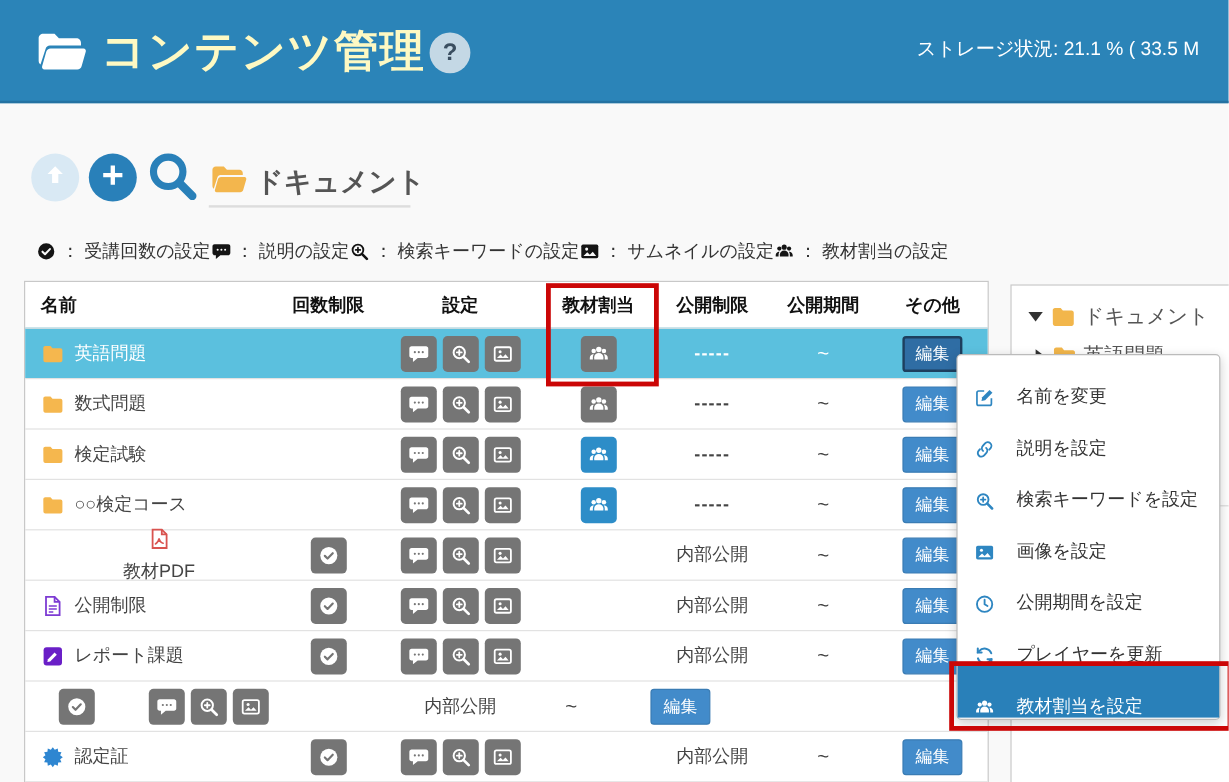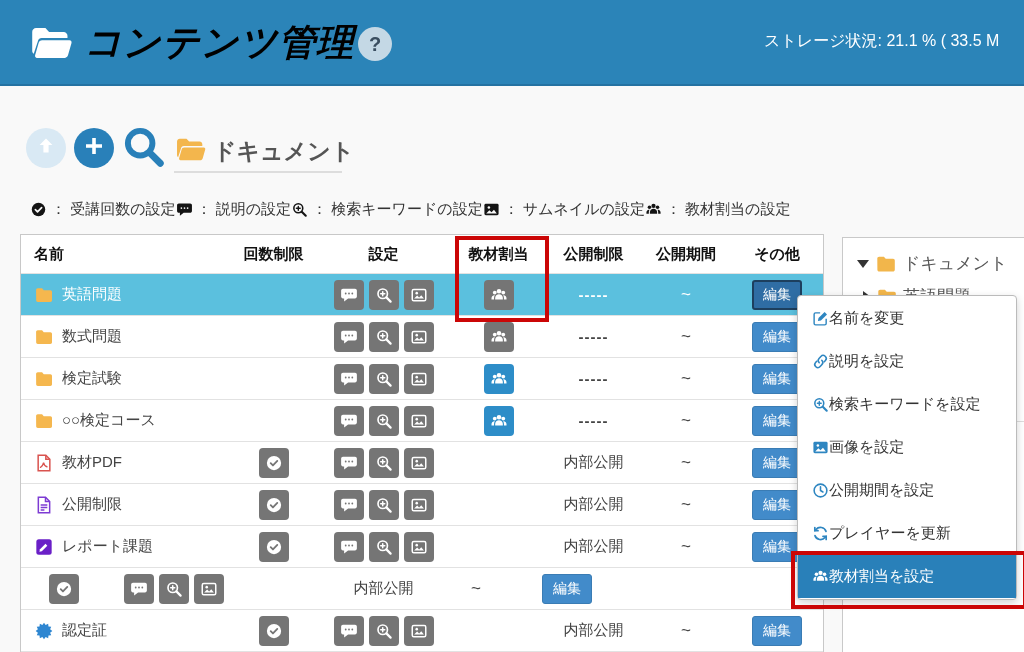--- a/index.html
+++ b/index.html
@@ -1,21 +1,21 @@
 <!DOCTYPE html>
 <html><head>
 <meta charset="utf-8">
 <style>
   html,body{margin:0;padding:0;background:#fff;}
   .app{position:relative;width:1024px;height:652px;overflow:hidden;background:#f9f9f9;
        font-family:"Liberation Sans","DejaVu Sans",sans-serif;}
   
   .hd{position:absolute;top:0;left:0;width:1024px;height:84px;background:#2b84b8;border-bottom:2px solid #2472a2;}
   .hd-folder{position:absolute;left:28px;top:20px;width:46px;height:46px;color:#fff;}
-  .hd-title{position:absolute;left:84px;top:18px;font-size:37px;font-weight:bold;color:#000000;letter-spacing:1px;font-style:italic;}
+  .hd-title{position:absolute;left:84px;top:18px;font-size:37px;font-weight:bold;color:#fef9c3;letter-spacing:1px;}
   .hd-help{position:absolute;left:358px;top:27px;width:34px;height:34px;border-radius:50%;background:#c4d8e5;
            color:#3a4e60;font-size:20px;font-weight:bold;display:flex;align-items:center;justify-content:center;cursor:pointer;}
   .hd-storage{position:absolute;left:764px;top:31px;font-size:16px;color:#fff;white-space:nowrap;}
   
   .circ{position:absolute;width:40px;height:40px;border-radius:50%;display:flex;align-items:center;justify-content:center;cursor:pointer;}
   .circ svg{width:24px;height:24px;}
   .up{left:26px;top:128px;background:#d9e9f4;color:#fff;}
   .add{left:74px;top:128px;background:#2980b9;color:#fff;}
   .srch{position:absolute;left:121px;top:124px;width:46px;height:46px;color:#2980b9;cursor:pointer;}
   .bc-folder{position:absolute;left:174px;top:133px;width:33px;height:33px;color:#f3b64d;}
@@ -53,21 +53,21 @@
   .t-root{display:flex;align-items:center;gap:6px;margin:14px 0 0 14px;font-size:17px;color:#555;cursor:pointer;white-space:nowrap;}
   .t-child{display:flex;align-items:center;gap:5px;margin:10px 0 0 20px;font-size:17px;color:#555;cursor:pointer;white-space:nowrap;}
   .tri-d{width:0;height:0;border-left:6px solid transparent;border-right:6px solid transparent;border-top:8px solid #333;flex:none;}
   .tri-r{width:0;height:0;border-top:6px solid transparent;border-bottom:6px solid transparent;border-left:8px solid #333;flex:none;}
   .t-folder{width:22px;height:22px;color:#f2b64b;flex:none;}
   .t-folder svg{width:22px;height:22px;display:block;}
   .t-div{border-top:1px solid #ddd;margin-top:14px;}
   
   .menu{position:absolute;left:797px;top:295px;width:218px;background:#fff;border:1px solid #bbb;border-radius:4px;
         box-shadow:0 3px 9px rgba(0,0,0,.18);z-index:100;padding:1px 0;}
-  .mi{display:flex;align-items:center;gap:0;height:43px;padding-left:14px;font-size:15px;color:#333;cursor:pointer;white-space:nowrap;font-family:Liberation Serif, serif;}
+  .mi{display:flex;align-items:flex-end;gap:18px;height:43px;padding-left:14px;font-size:15px;color:#333;cursor:pointer;white-space:nowrap;font-family:Liberation Serif, serif;}
   .mi .ic{width:17px;height:17px;color:#2e86c1;--cut:#fff;flex:none;}
   .mi .ic svg{width:17px;height:17px;display:block;}
   .mi.hl{background:#2980b9;color:#fff;}
   .mi.hl .ic{color:#fff;--cut:#2980b9;}
 </style>
 </head>
 <body>
 
 <div class="app">
 
@@ -458,21 +458,21 @@
           <span class="dash">-----</span>
         </div>
         <div class="cell" style="width: 90px;">
           <span class="tilde">~</span>
         </div>
         <div class="cell" style="width: 92px;">
           <button class="edit">編集</button>
         </div>
       </div>
       <div class="tr">
-        <div class="cell c-name" style="width: 210px;">
+        <div class="cell c-name" style="width: 210px; flex-direction: column;">
           <span class="name-ic" style="color: rgb(217, 83, 79);">
             <svg viewBox="0 0 24 24" aria-hidden="true">
               <g fill="none" stroke="currentColor" stroke-width="1.8">
                 <path d="M5 2.8h9.2l4.8 4.8v13.6H5z"></path>
                 <path d="M14.2 2.8v4.8H19"></path>
               </g>
               <path d="M7.8 17.2c1.6-.8 3.2-3.4 3.7-5.6.4 2.2 1.6 4.3 4 4.9" fill="none" stroke="currentColor" stroke-width="1.6" stroke-linecap="round"></path>
             </svg>
           </span>
           <span>教材PDF</span>

